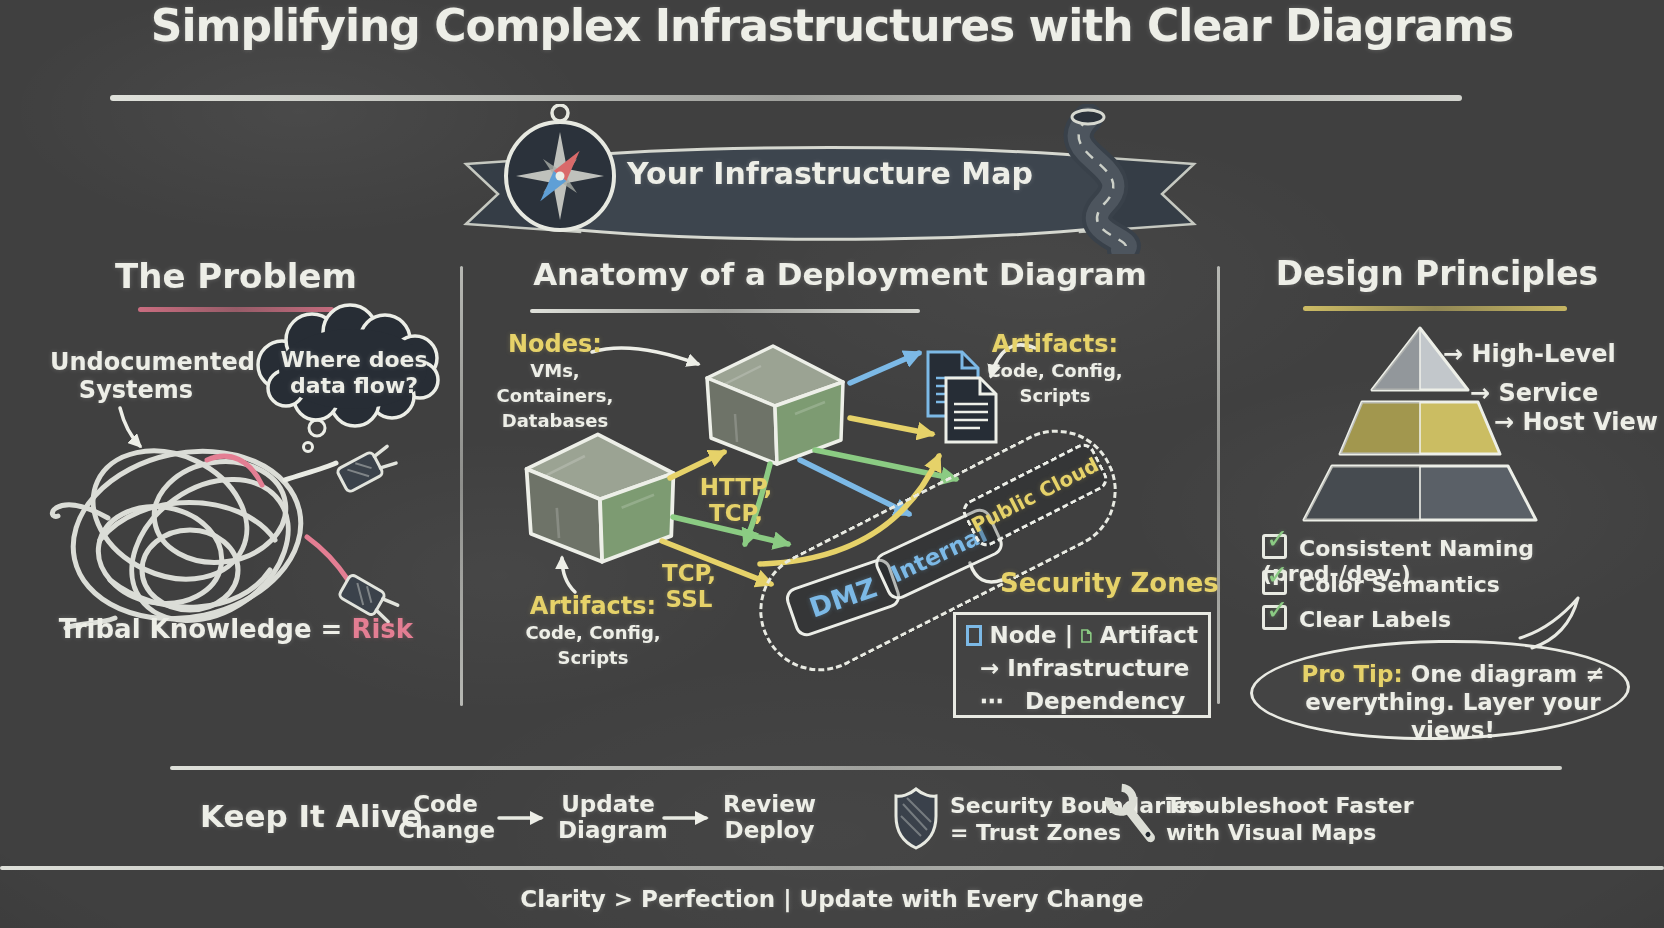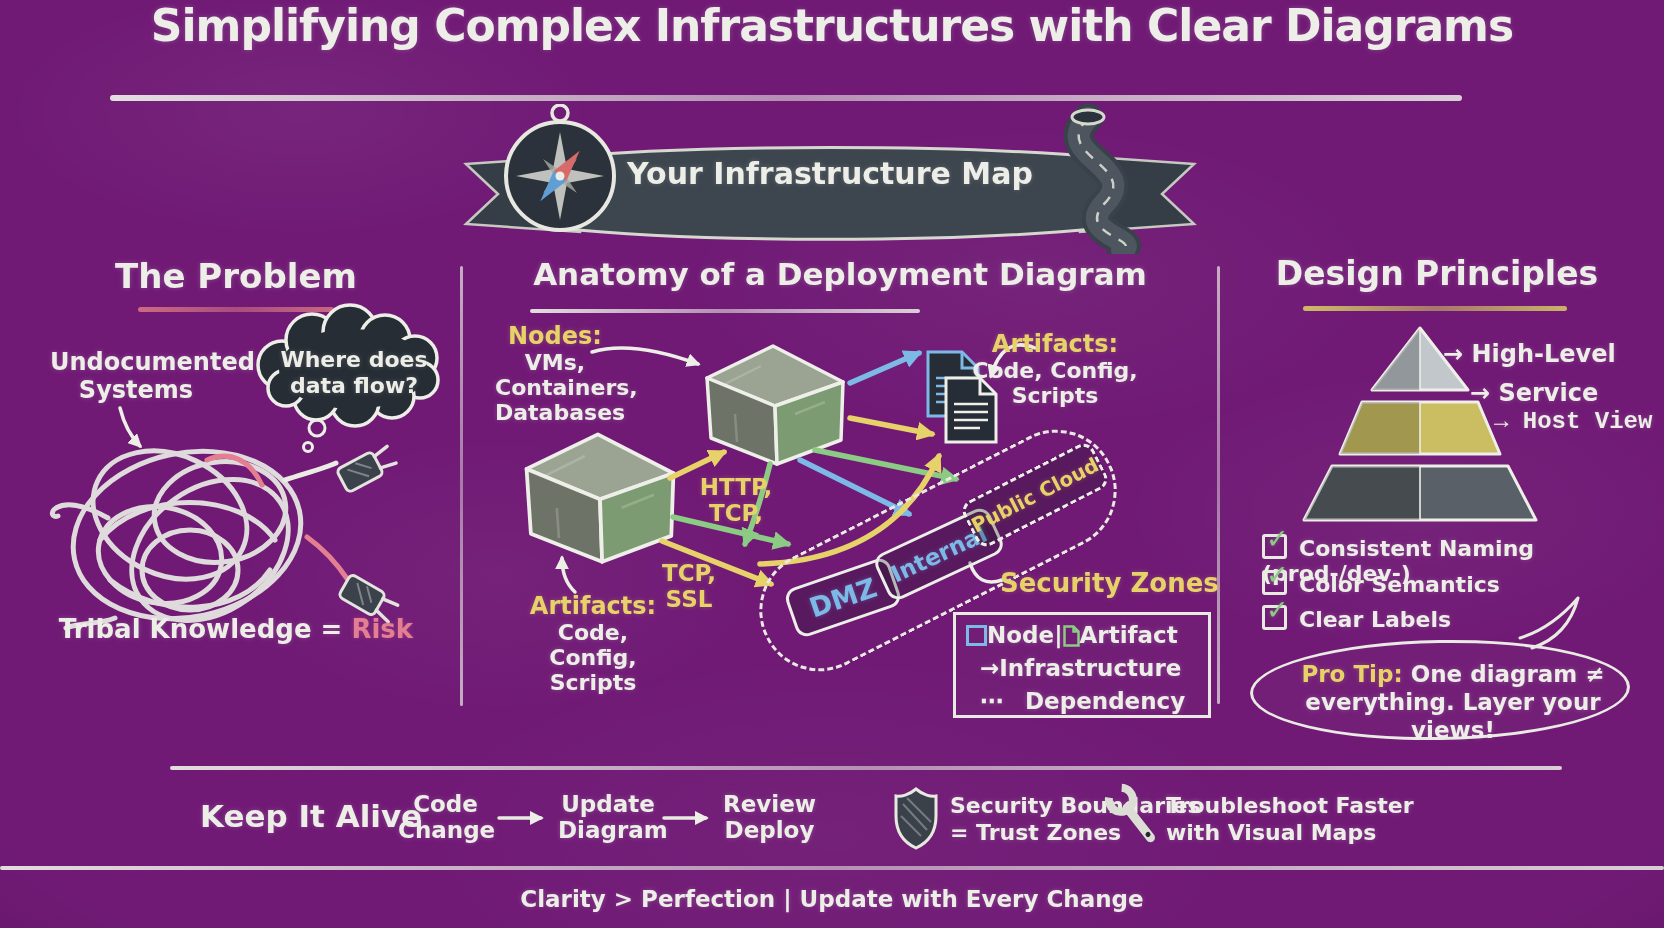--- a/index.html
+++ b/index.html
@@ -1,18 +1,18 @@
 <!DOCTYPE html>
 <html><head>
 <meta charset="utf-8">
 <style>
   html,body{margin:0;padding:0;background:#14181d;}
   .board{
     position:relative;width:1664px;height:928px;overflow:hidden;
-    background:#701a75;
+    background:#404040;
     font-family:"DejaVu Sans",sans-serif;font-weight:700;color:#edeee7;
   }
   .board::before{
     content:"";position:absolute;inset:0;pointer-events:none;
     background:
       radial-gradient(420px 180px at 18% 12%, rgba(255,255,255,.05), transparent 70%),
       radial-gradient(500px 220px at 62% 30%, rgba(255,255,255,.04), transparent 70%),
       radial-gradient(380px 200px at 30% 62%, rgba(255,255,255,.035), transparent 70%),
       radial-gradient(420px 200px at 85% 55%, rgba(255,255,255,.04), transparent 70%),
       radial-gradient(600px 260px at 50% 90%, rgba(255,255,255,.03), transparent 70%),
@@ -23,25 +23,25 @@
   .chalk{color:#edeee7;text-shadow:0 0 5px rgba(240,241,235,.22);}
   .yellow{color:#e6d269;text-shadow:0 0 5px rgba(230,210,105,.25);}
   .blue{color:#7cb9e6;text-shadow:0 0 5px rgba(124,185,230,.3);}
   .pink{color:#e47e93;text-shadow:0 0 5px rgba(228,126,147,.3);}
   .u-line{border-radius:3px;background:linear-gradient(90deg,rgba(236,238,231,.92),rgba(236,238,231,.55),rgba(236,238,231,.85));}
   .u-pink{background:linear-gradient(90deg,rgba(209,111,131,.95),rgba(209,111,131,.6),rgba(209,111,131,.9));}
   .u-yel{background:linear-gradient(90deg,rgba(212,194,102,.95),rgba(212,194,102,.55),rgba(212,194,102,.9));}
   .divider-v{width:3px;border-radius:2px;background:linear-gradient(180deg,rgba(233,235,228,.7),rgba(233,235,228,.45),rgba(233,235,228,.7));}
   .title{font-size:44px;letter-spacing:-1px;}
   .sec-head{font-size:34px;}
-  .small-lines{line-height:25px;font-size:22px;}
+  .small-lines{line-height:25px;font-size:18px;}
   .pill{position:absolute;border:3px solid #eceee8;border-radius:12px;display:flex;align-items:center;justify-content:center;background:rgba(20,24,28,.25);}
   .cbx{display:inline-block;width:19px;height:19px;border:3px solid #e8eae2;border-radius:3px;position:relative;vertical-align:-3px;margin-right:12px;}
   .cbx .tick{position:absolute;left:1px;top:-14px;font-size:27px;color:#8bcb83;text-shadow:0 0 4px rgba(139,203,131,.4);}
-  .legend-row{display:flex;align-items:center;font-size:23px;line-height:33px;}
+  .legend-row{display:flex;align-items:center;gap:8px;font-size:23px;line-height:33px;}
   .step{font-size:23px;line-height:26px;text-align:center;}
   svg{display:block;}
 </style>
 </head>
 <body>
 
 <div class="board">
 
   <svg width="0" height="0" style="position:absolute">
     <defs>
@@ -203,21 +203,21 @@
     </g>
 
     <g fill="none" stroke="#edeee7" stroke-width="3.5" stroke-linecap="round">
       <path d="M130,102 Q170,90 236,114" marker-end="url(#ah-w)"></path>
       <path d="M573,98 Q541,85 529,126" marker-end="url(#ah-w)"></path>
       <path d="M113,342 Q100,330 100,308" marker-end="url(#ah-w)"></path>
       <path d="M508,313 Q516,338 540,330"></path>
     </g>
   </svg>
 
-  <div class="abs ctr" style="left:495px;top:322px;width:120px;">
+  <div class="abs ctr" style="left:495px;top:330px;width:120px;">
     <div class="yellow" style="font-size:24px;">Nodes:</div>
     <div class="chalk small-lines">VMs,</div>
     <div class="chalk small-lines">Containers,</div>
     <div class="chalk small-lines">Databases</div>
   </div>
 
   <div class="abs ctr" style="left:960px;top:330px;width:190px;">
     <div class="yellow" style="font-size:24px;">Artifacts:</div>
     <div class="chalk small-lines">Code, Config,</div>
     <div class="chalk small-lines">Scripts</div>
@@ -279,21 +279,21 @@
       <polygon points="120,10 72,72 120,72" fill="rgba(35,40,46,.3)" stroke="none"></polygon>
       <polygon points="62,84 178,84 200,136 40,136" fill="#cbbd62"></polygon>
       <polygon points="62,84 40,136 120,136 120,84" fill="rgba(0,0,0,.2)" stroke="none"></polygon>
       <polygon points="32,148 208,148 236,202 4,202" fill="#5a6067"></polygon>
       <polygon points="32,148 4,202 120,202 120,148" fill="rgba(0,0,0,.22)" stroke="none"></polygon>
       <path d="M120,10 L120,72 M120,84 L120,136 M120,148 L120,202" fill="none" stroke-width="2" opacity=".8"></path>
     </g>
   </svg>
   <div class="abs chalk" style="left:1443px;top:340px;font-size:24px;">→ High-Level</div>
   <div class="abs chalk" style="left:1470px;top:379px;font-size:24px;">→ Service</div>
-  <div class="abs chalk" style="left:1494px;top:408px;font-size:24px;font-family:Liberation Mono, monospace;">→ Host View</div>
+  <div class="abs chalk" style="left:1494px;top:408px;font-size:24px;">→ Host View</div>
 
   <div class="abs" style="left:1262px;top:534px;font-size:22px;">
     <span class="cbx"><span class="tick">✓</span></span><span class="chalk">Consistent Naming (prod-/dev-)</span>
   </div>
   <div class="abs" style="left:1262px;top:570px;font-size:22px;">
     <span class="cbx"><span class="tick">✓</span></span><span class="chalk">Color Semantics</span>
   </div>
   <div class="abs" style="left:1262px;top:605px;font-size:22px;">
     <span class="cbx"><span class="tick">✓</span></span><span class="chalk">Clear Labels</span>
   </div>

